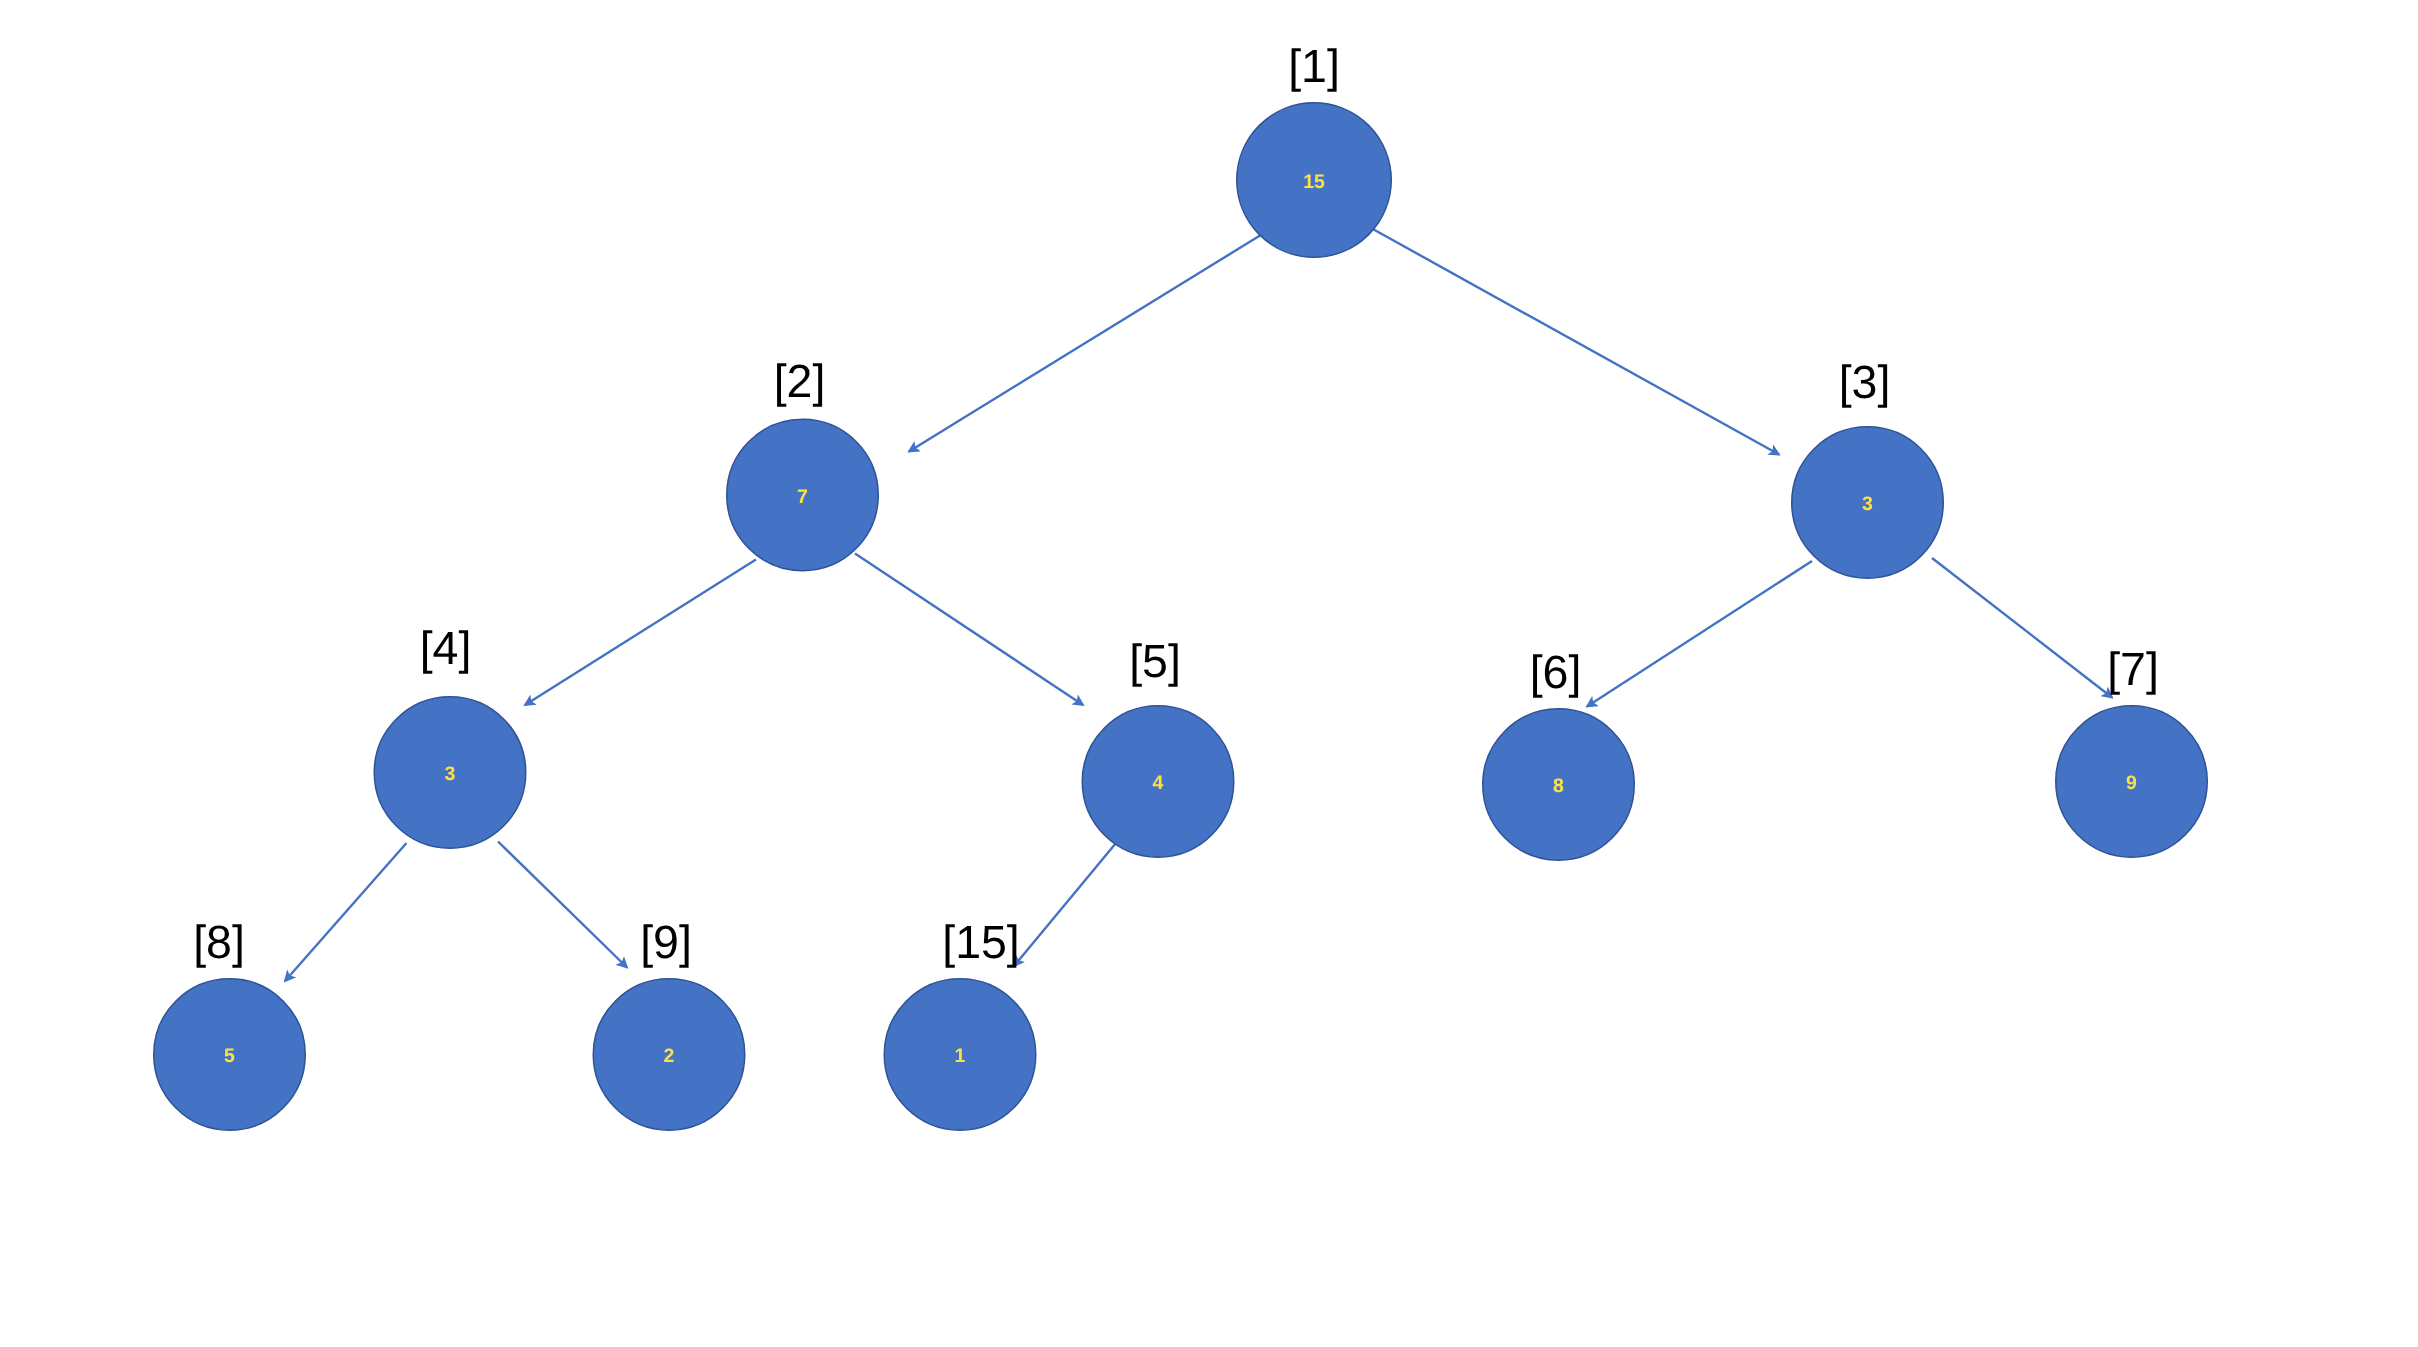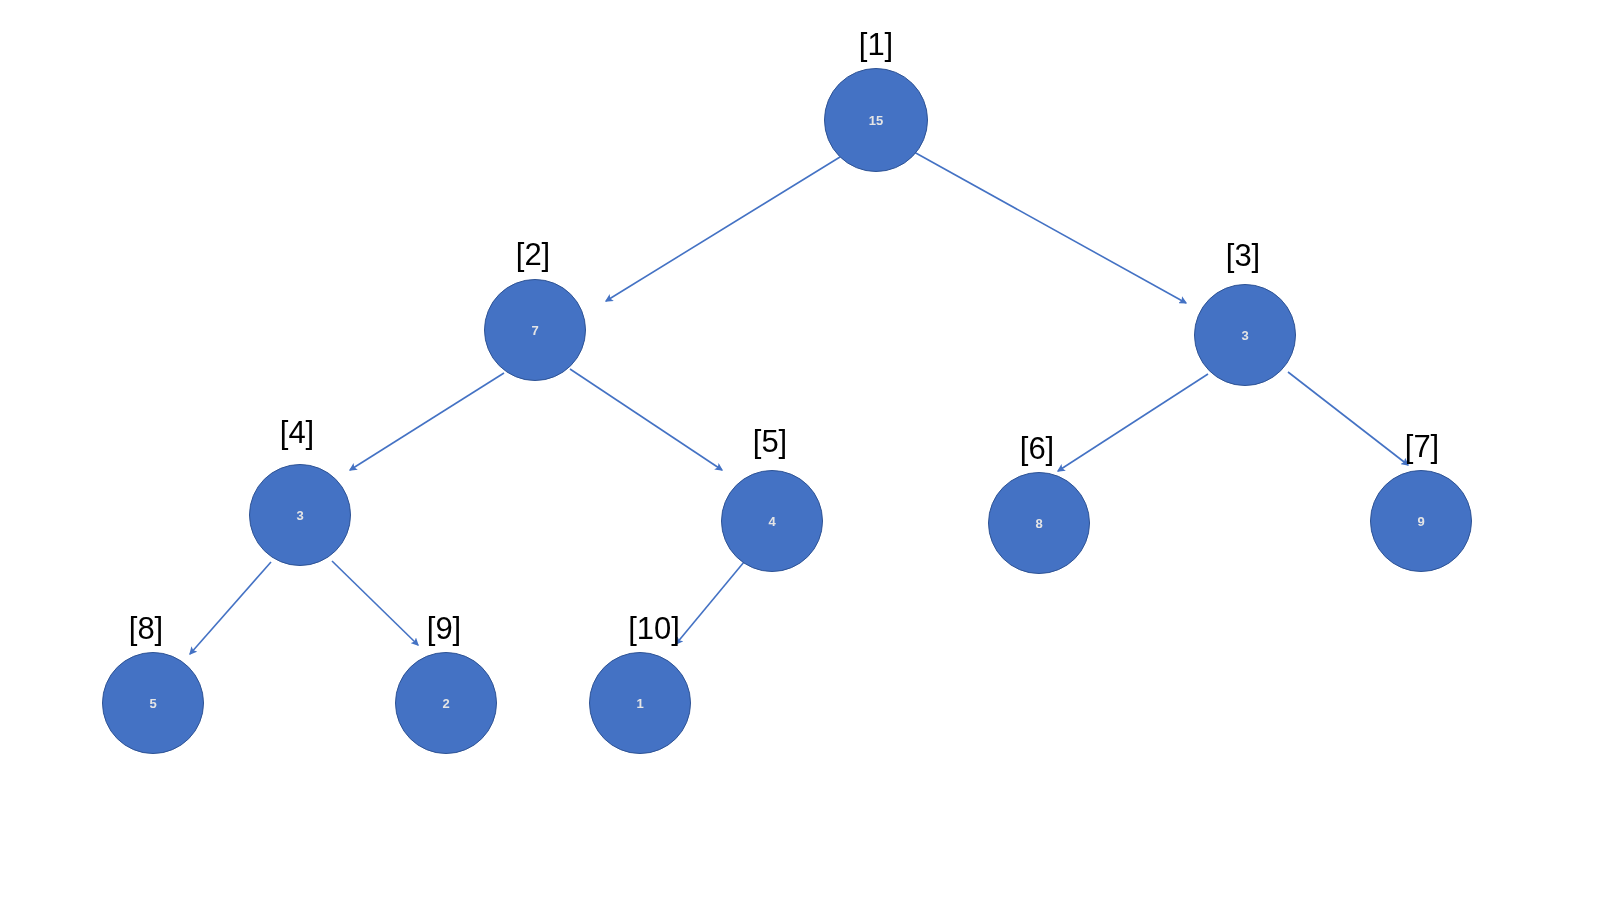--- a/index.html
+++ b/index.html
@@ -30,21 +30,21 @@
     position: absolute;
     border-radius: 50%;
     background: #4472C4;
     border: 1.5px solid #2E5395;
     box-sizing: border-box;
     display: flex;
     align-items: center;
     justify-content: center;
   }
   .node-value {
-    color: #e5e5e5;
+    color: #fde047;
     font-family: "Liberation Sans", sans-serif;
     font-size: 13px;
     font-weight: bold;
     line-height: 1;
     user-select: none;
   }
   .node-label {
     position: absolute;
     color: #000000;
     font-family: "Liberation Sans", sans-serif;
@@ -109,19 +109,19 @@
         <span class="node-value">9</span>
       </div>
       <div class="node-label" style="left: 146px; top: 628px; transform: translate(-50%, -50%);">[8]</div>
       <div class="node" style="left: 102px; top: 652px; width: 102px; height: 102px;">
         <span class="node-value">5</span>
       </div>
       <div class="node-label" style="left: 444px; top: 628px; transform: translate(-50%, -50%);">[9]</div>
       <div class="node" style="left: 395px; top: 652px; width: 102px; height: 102px;">
         <span class="node-value">2</span>
       </div>
-      <div class="node-label" style="left: 654px; top: 628px; transform: translate(-50%, -50%);">[10]</div>
+      <div class="node-label" style="left: 654px; top: 628px; transform: translate(-50%, -50%);">[15]</div>
       <div class="node" style="left: 589px; top: 652px; width: 102px; height: 102px;">
         <span class="node-value">1</span>
       </div>
     </div>
 
 </div>
 
 </body></html>

